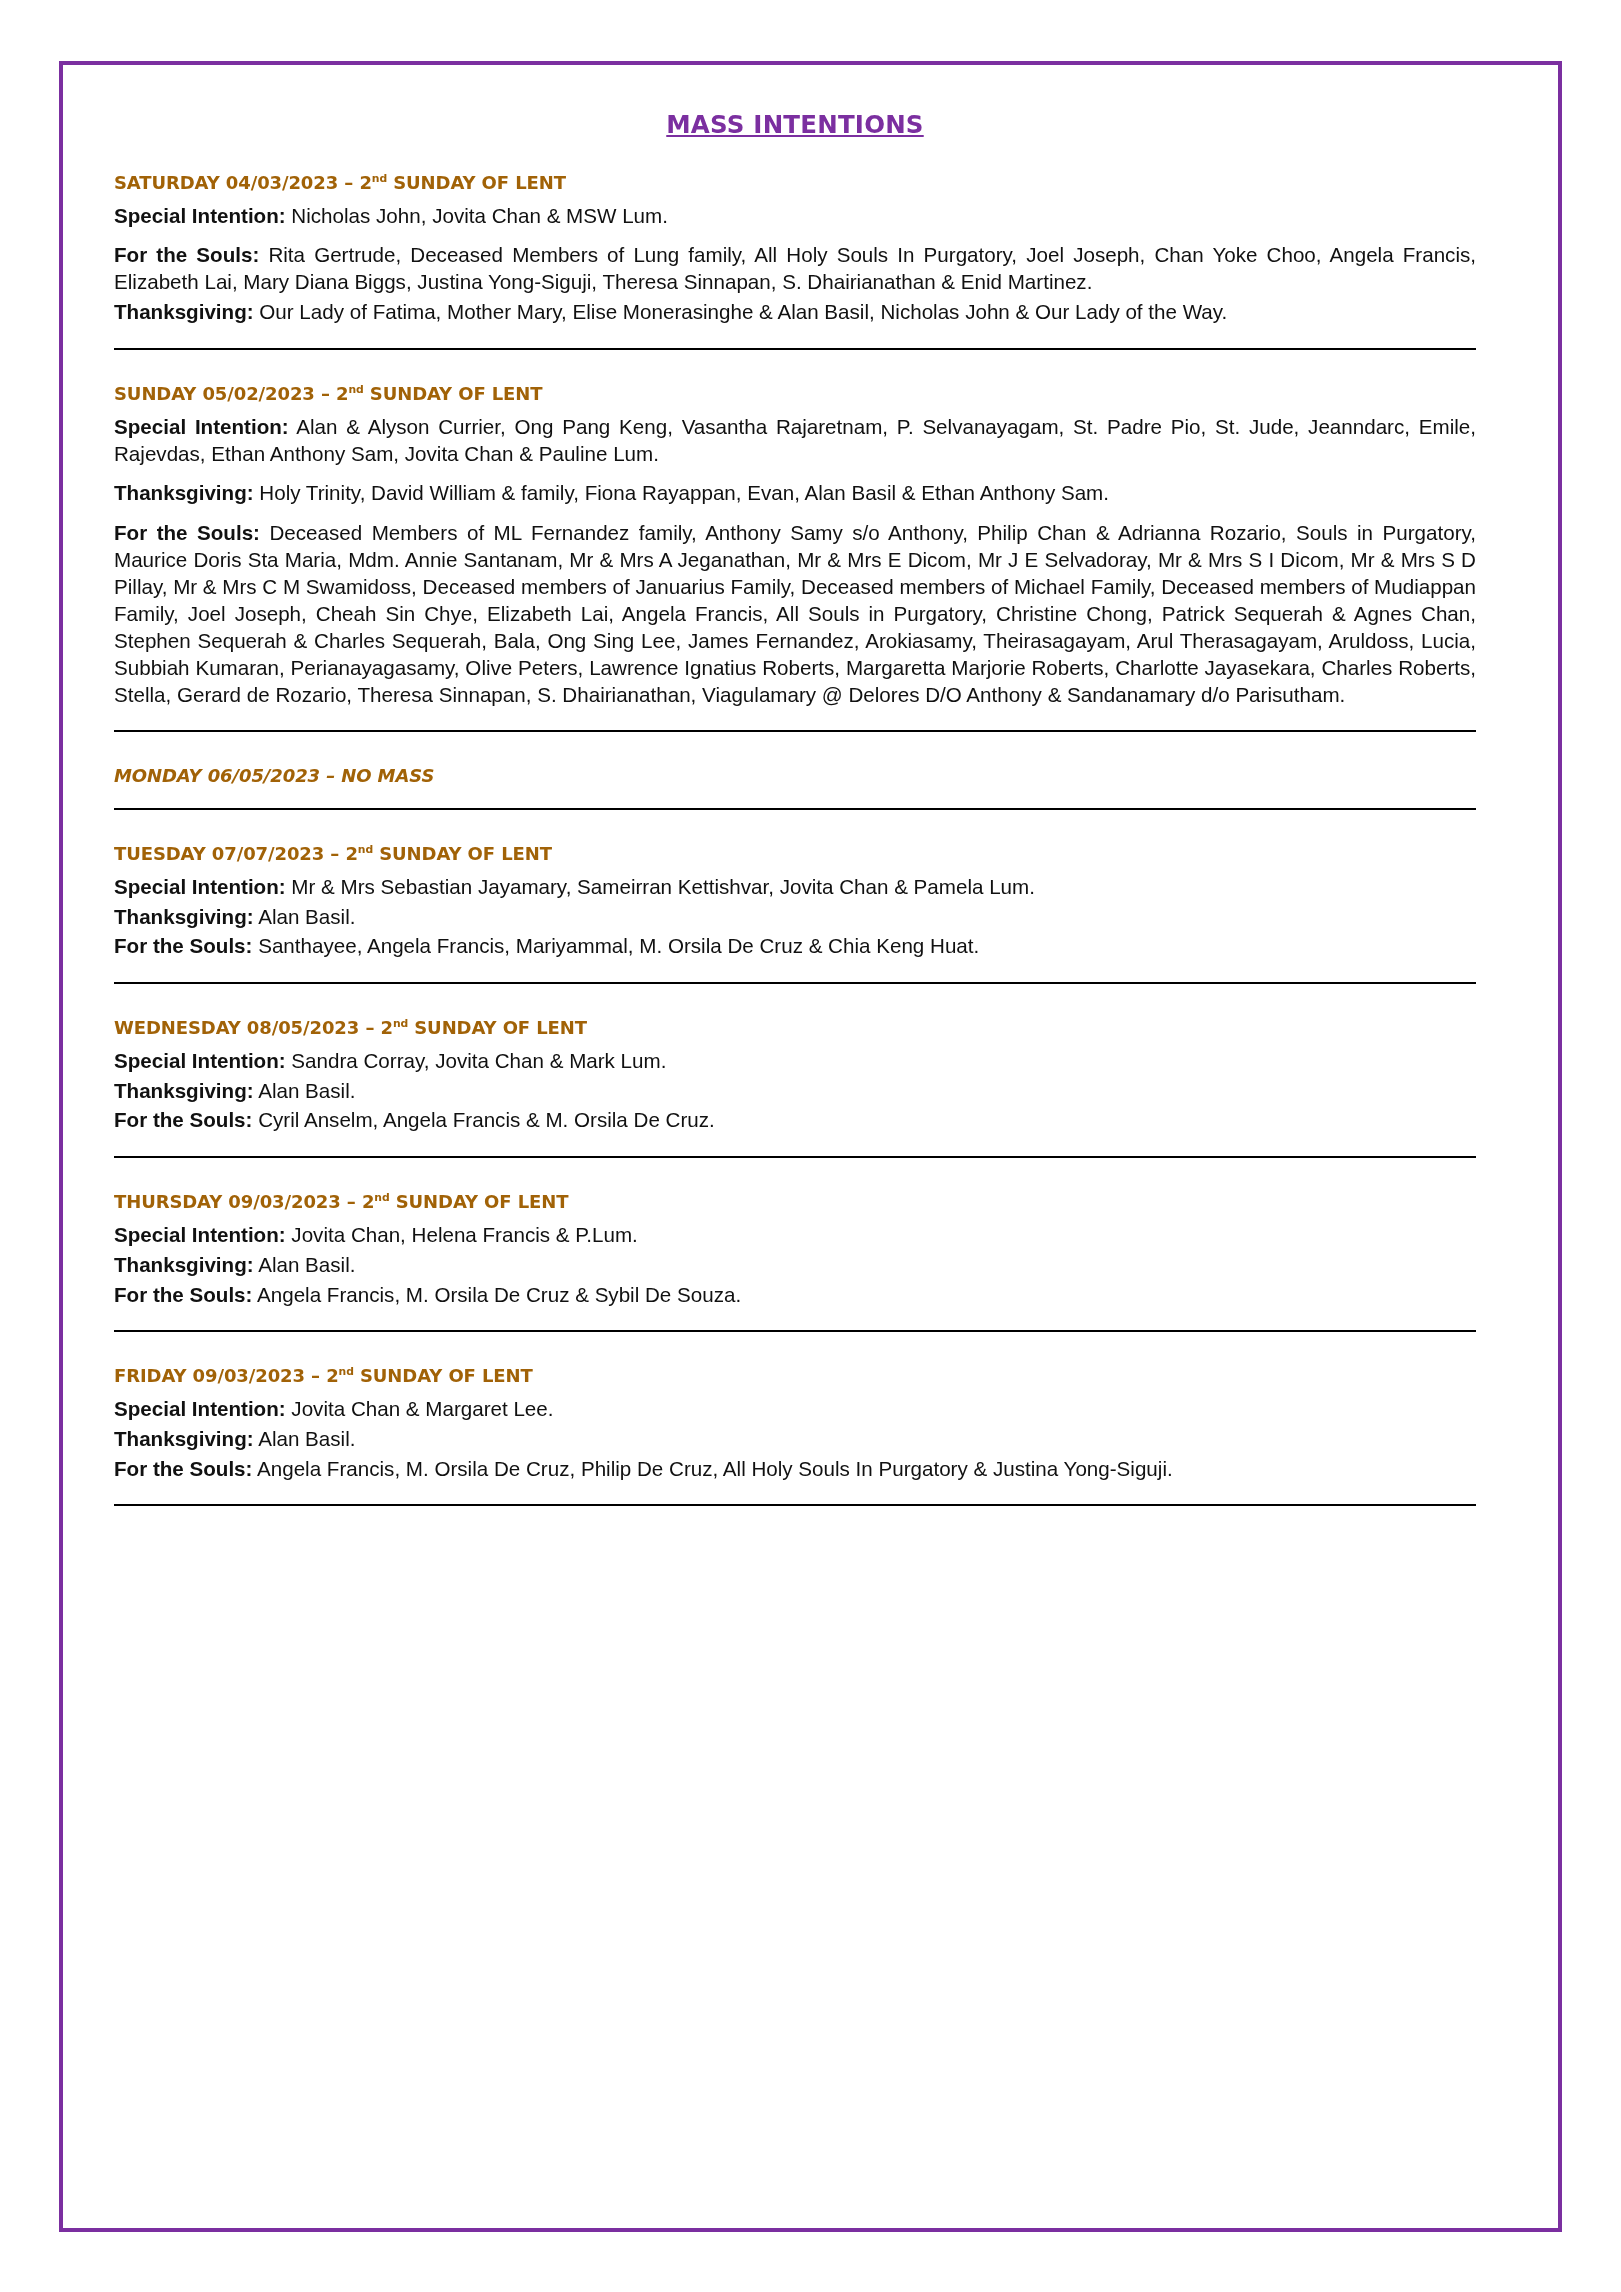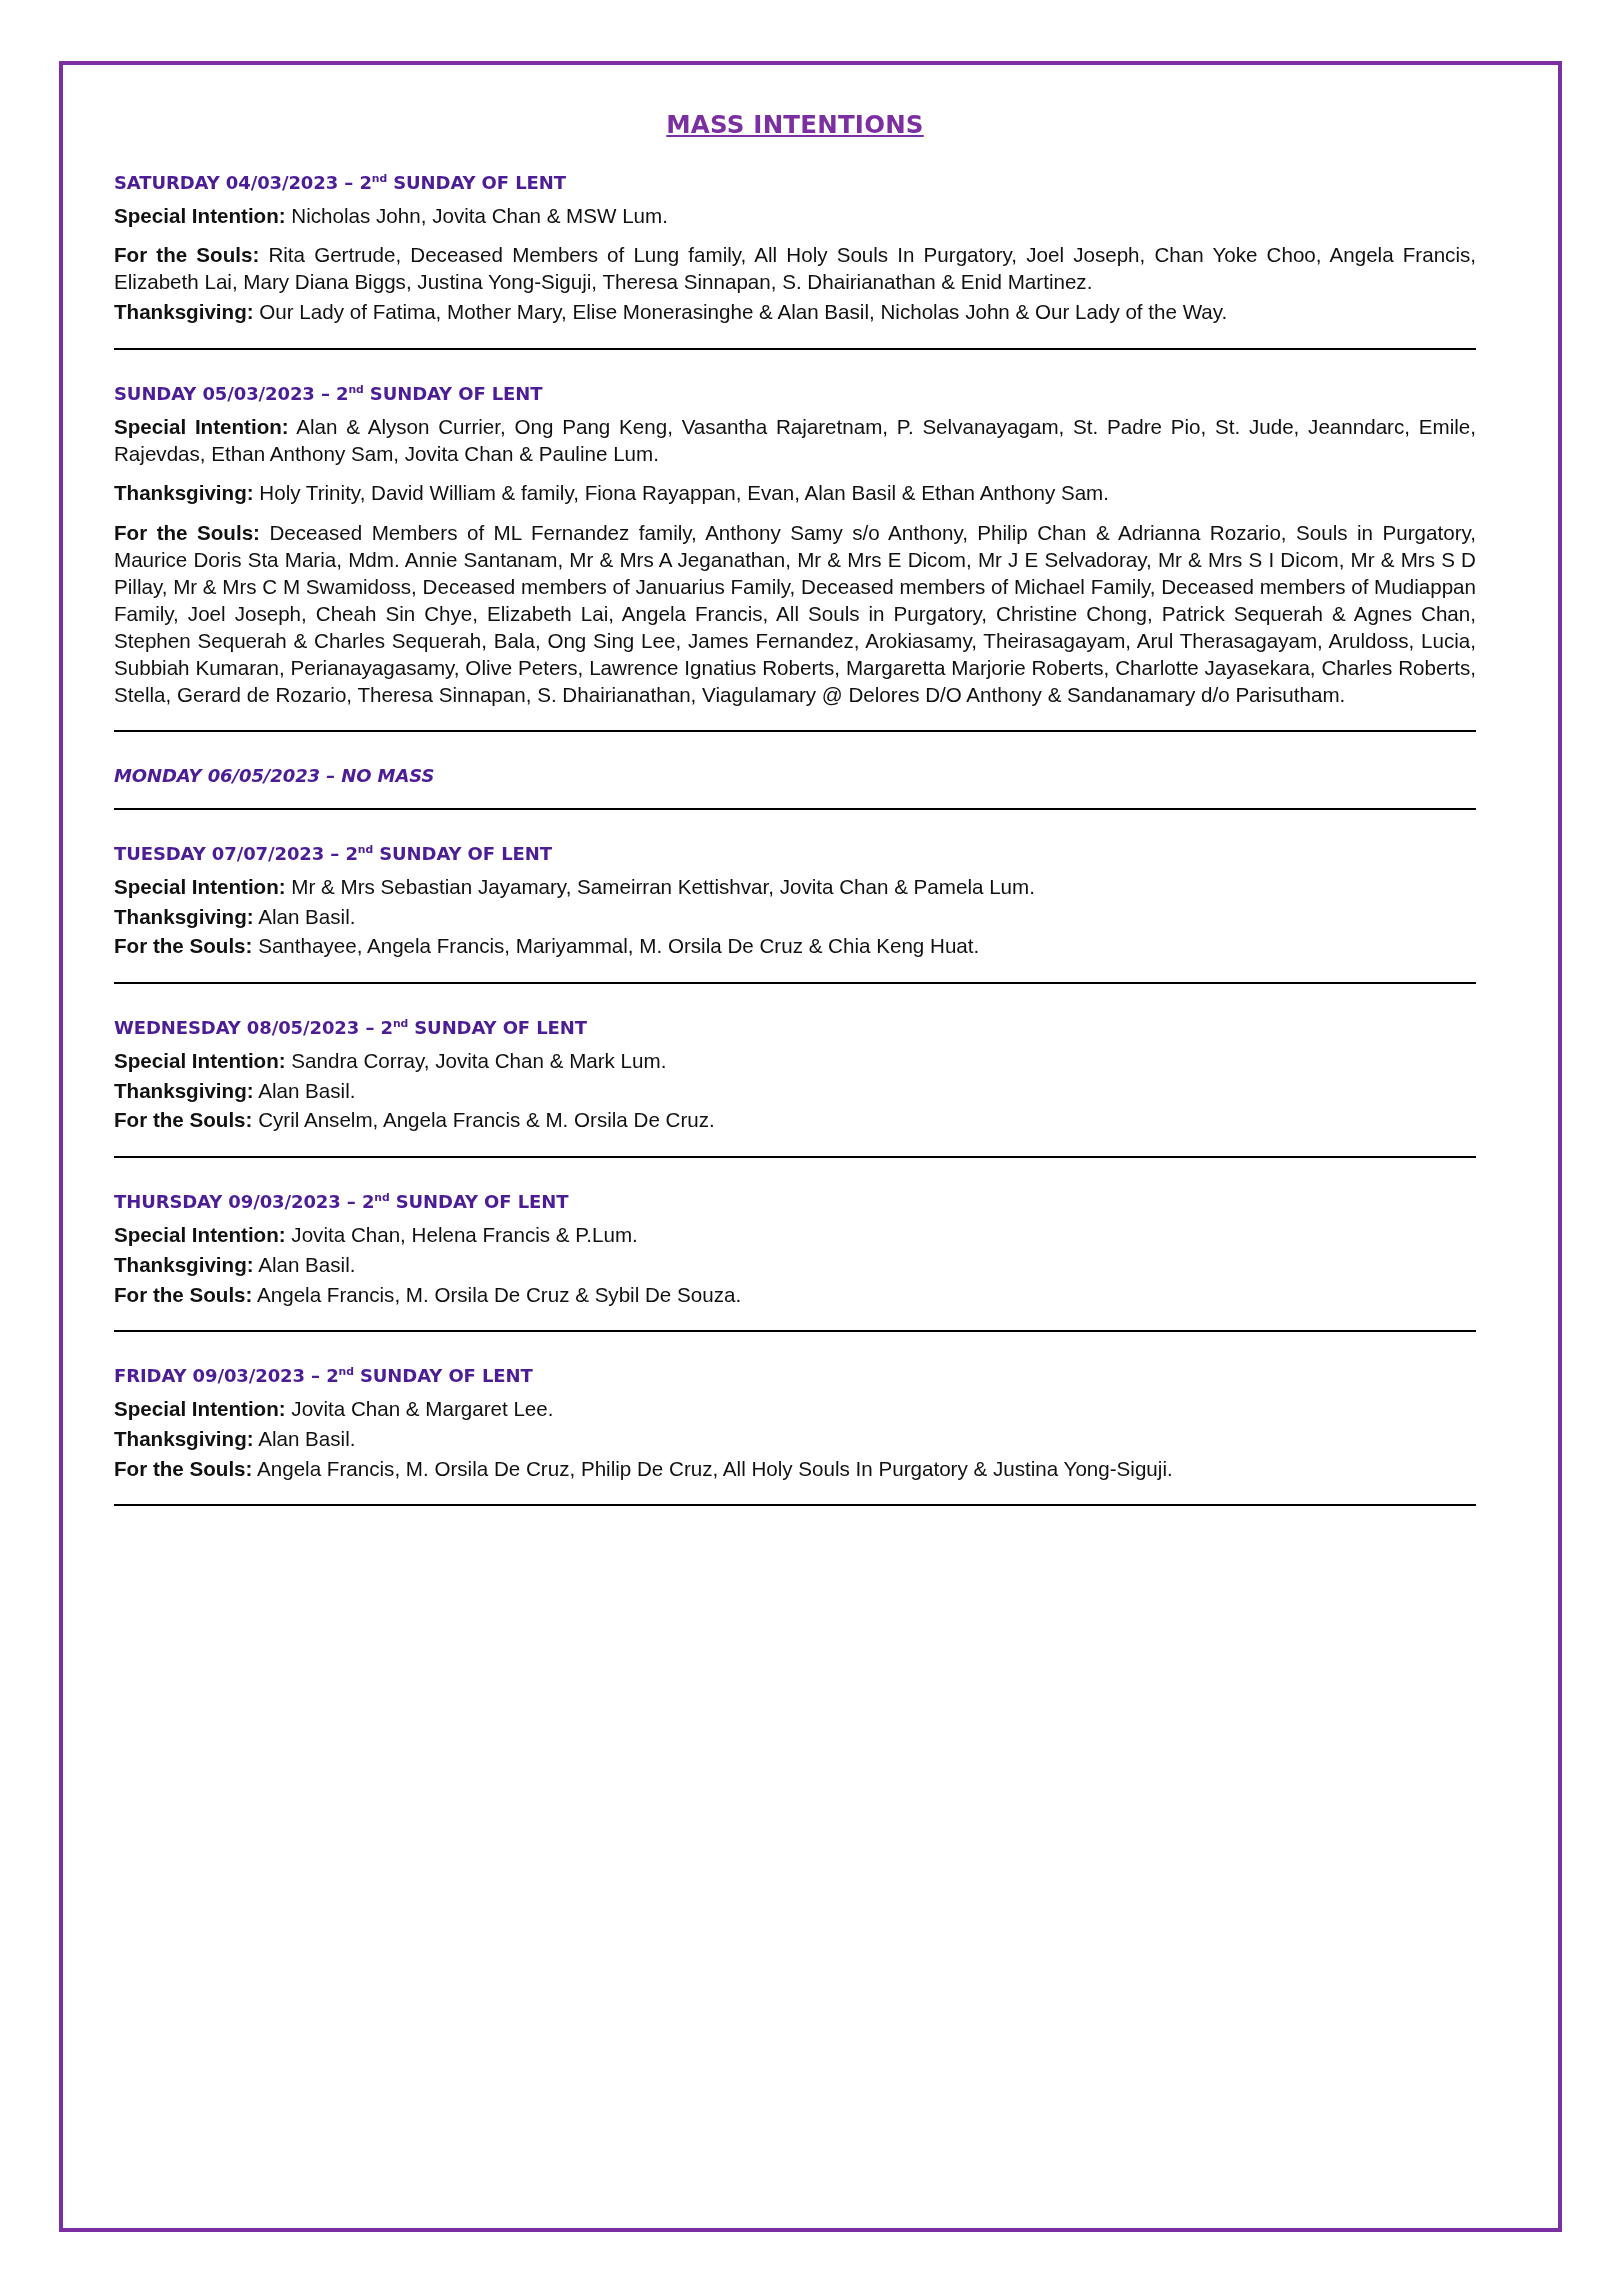--- a/index.html
+++ b/index.html
@@ -43,21 +43,21 @@
     font-size: 24.5px;
     letter-spacing: 0.2px;
     text-decoration: underline;
     margin: 35px 0 14px 0;
     font-family: "DejaVu Sans", sans-serif;
   }
   .day-block {
     margin-top: 33px;
   }
   .day-header {
-    color: #4c1d95;
+    color: #a16207;
     font-weight: bold;
     font-size: 18px;
     font-family: "DejaVu Sans", sans-serif;
     letter-spacing: -0.1px;
     margin-bottom: 9.8px;
   }
   .day-header.italic {
     font-style: italic;
   }
   .day-header sup {
@@ -93,21 +93,21 @@
     <div class="doc-title">MASS INTENTIONS</div>
     <div id="days-container">
         <div class="day-block">
           <div class="day-header"><span>SATURDAY 04/03/2023 – 2</span><sup>nd</sup><span> SUNDAY OF LENT</span></div>
           <div class="entry spaced"><span class="lbl">Special Intention:</span><span> Nicholas John, Jovita Chan &amp; MSW Lum.</span></div>
           <div class="entry"><span class="lbl">For the Souls:</span><span> Rita Gertrude, Deceased Members of Lung family, All Holy Souls In Purgatory, Joel Joseph, Chan Yoke Choo, Angela Francis, Elizabeth Lai, Mary Diana Biggs, Justina Yong-Siguji, Theresa Sinnapan, S. Dhairianathan &amp; Enid Martinez.</span></div>
           <div class="entry spaced"><span class="lbl">Thanksgiving:</span><span> Our Lady of Fatima, Mother Mary, Elise Monerasinghe &amp; Alan Basil, Nicholas John &amp; Our Lady of the Way.</span></div>
         </div>
         <hr class="rule">
         <div class="day-block">
-          <div class="day-header"><span>SUNDAY 05/03/2023 – 2</span><sup>nd</sup><span> SUNDAY OF LENT</span></div>
+          <div class="day-header"><span>SUNDAY 05/02/2023 – 2</span><sup>nd</sup><span> SUNDAY OF LENT</span></div>
           <div class="entry spaced"><span class="lbl">Special Intention:</span><span> Alan &amp; Alyson Currier, Ong Pang Keng, Vasantha Rajaretnam, P. Selvanayagam, St. Padre Pio, St. Jude, Jeanndarc, Emile, Rajevdas, Ethan Anthony Sam, Jovita Chan &amp; Pauline Lum.</span></div>
           <div class="entry spaced"><span class="lbl">Thanksgiving:</span><span> Holy Trinity, David William &amp; family, Fiona Rayappan, Evan, Alan Basil &amp; Ethan Anthony Sam.</span></div>
           <div class="entry"><span class="lbl">For the Souls:</span><span> Deceased Members of ML Fernandez family, Anthony Samy s/o Anthony, Philip Chan &amp; Adrianna Rozario, Souls in Purgatory, Maurice Doris Sta Maria, Mdm. Annie Santanam, Mr &amp; Mrs A Jeganathan, Mr &amp; Mrs E Dicom, Mr J E Selvadoray, Mr &amp; Mrs S I Dicom, Mr &amp; Mrs S D Pillay, Mr &amp; Mrs C M Swamidoss, Deceased members of Januarius Family, Deceased members of Michael Family, Deceased members of Mudiappan Family, Joel Joseph, Cheah Sin Chye, Elizabeth Lai, Angela Francis, All Souls in Purgatory, Christine Chong, Patrick Sequerah &amp; Agnes Chan, Stephen Sequerah &amp; Charles Sequerah, Bala, Ong Sing Lee, James Fernandez, Arokiasamy, Theirasagayam, Arul Therasagayam, Aruldoss, Lucia, Subbiah Kumaran, Perianayagasamy, Olive Peters, Lawrence Ignatius Roberts, Margaretta Marjorie Roberts, Charlotte Jayasekara, Charles Roberts, Stella, Gerard de Rozario, Theresa Sinnapan, S. Dhairianathan, Viagulamary @ Delores D/O Anthony &amp; Sandanamary d/o Parisutham.</span></div>
         </div>
         <hr class="rule">
         <div class="day-block">
           <div class="day-header italic"><span>MONDAY 06/05/2023 – NO MASS</span></div>
         </div>
         <hr class="rule">
         <div class="day-block">

